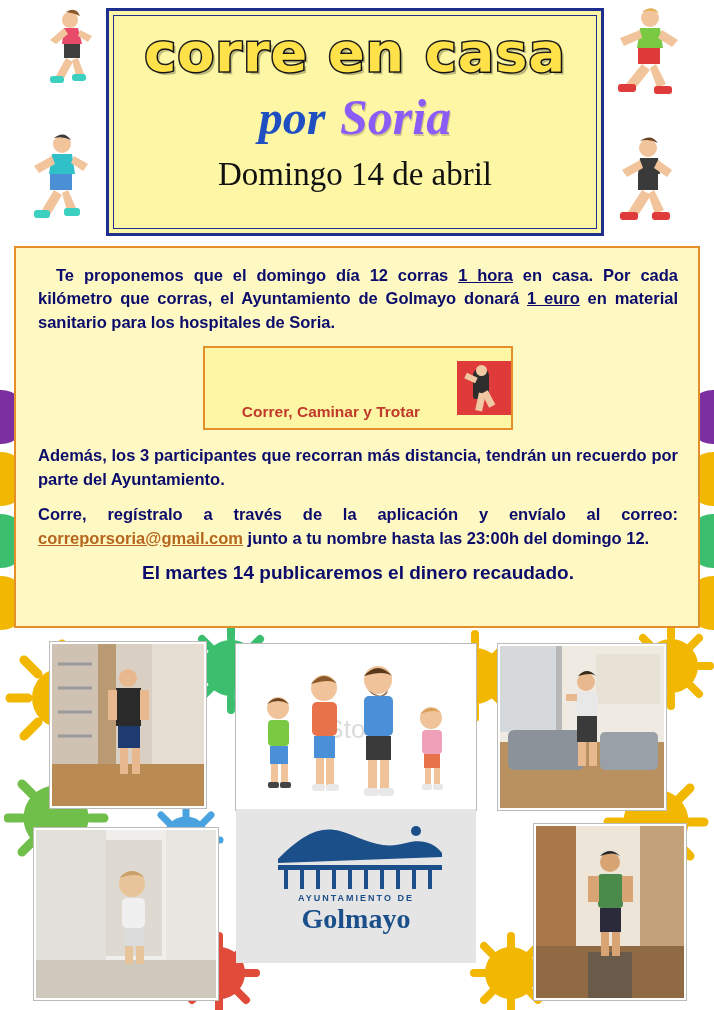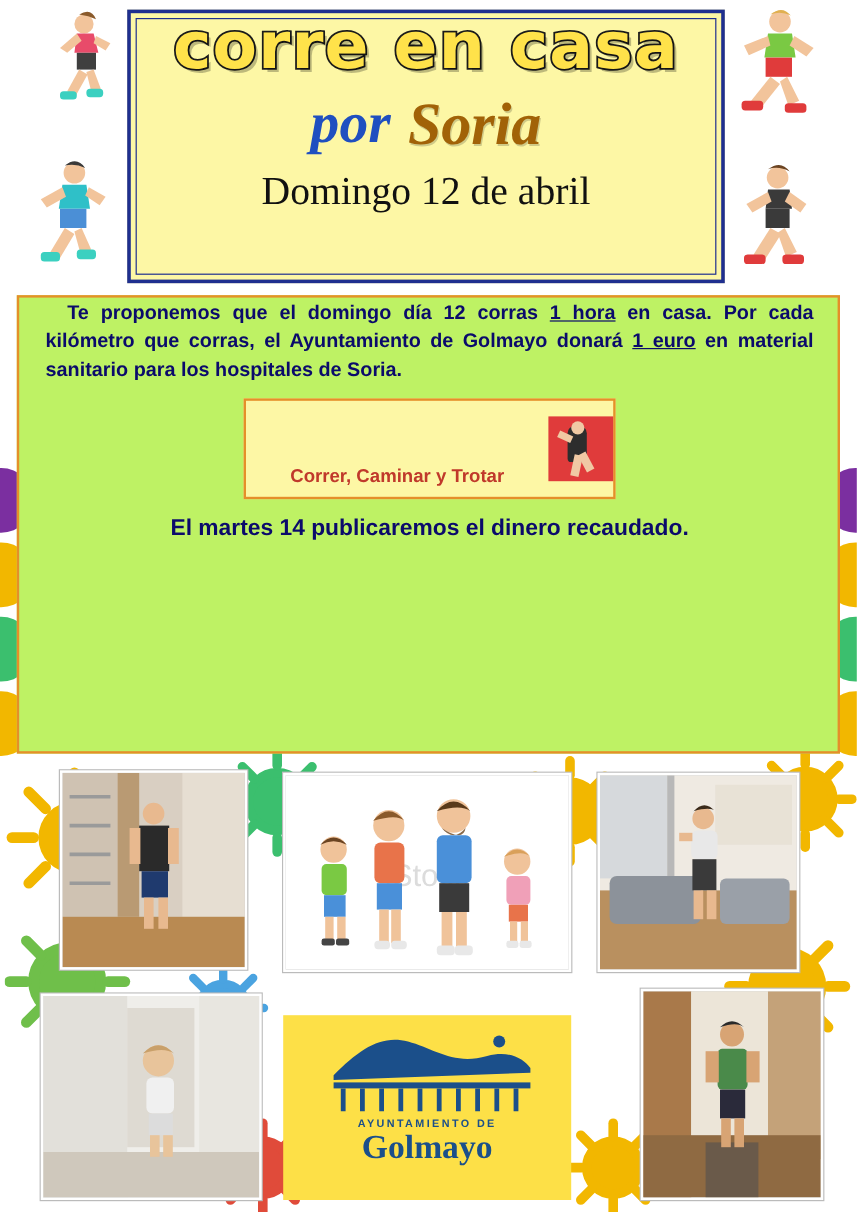--- a/index.html
+++ b/index.html
@@ -49,21 +49,21 @@
     z-index: 3;
     text-align: center;
   }
   .banner-inner {
     position: absolute;
     inset: 4px;
     border: 1px solid #1f2f8f;
   }
   .title-main {
     position: relative;
-    margin-top: 0;
+    margin-top: 14px;
     font-family: "DejaVu Sans", sans-serif;
     font-size: 54px;
     font-weight: bold;
     letter-spacing: 1px;
     color: #ffe24a;
     -webkit-text-stroke: 3px #1a1a1a;
     paint-order: stroke fill;
     text-shadow: 3px 3px 0 rgba(0,0,0,0.25);
     line-height: 1.05;
   }
@@ -78,21 +78,21 @@
     font-weight: bold;
     font-style: italic;
     color: #1f4fc0;
     vertical-align: middle;
   }
   .soria {
     font-family: "Liberation Serif", serif;
     font-size: 50px;
     font-weight: bold;
     font-style: italic;
-    color: #a16207;
+    color: #8b5cf6;
     vertical-align: middle;
     margin-left: 10px;
     text-shadow: 1px 2px 0 rgba(0,0,0,0.18);
   }
   .date-line {
     position: relative;
     margin-top: 14px;
     font-family: "Liberation Serif", serif;
     font-size: 33px;
     color: #111111;
@@ -101,25 +101,25 @@
   
   .runner { position: absolute; z-index: 2; }
 
   
   .content-box {
     position: absolute;
     left: 14px;
     top: 246px;
     width: 686px;
     height: 382px;
-    background: #bef264;
+    background: #fef9c3;
     border: 2px solid #e58f2a;
     box-sizing: border-box;
     z-index: 3;
-    padding: 2px 20px 10px 22px;
+    padding: 16px 20px 10px 22px;
   }
   .para {
     font-size: 16.5px;
     font-weight: bold;
     color: #0b0b6b;
     line-height: 1.42;
     margin: 0 0 12px 0;
     text-align: justify;
   }
   .para.first { text-indent: 18px; }
@@ -209,23 +209,23 @@
     background: #d8d8d8;
   }
 
   .ph1 { left: 50px; top: 642px; width: 156px; height: 166px; }
   .ph2 { left: 236px; top: 644px; width: 240px; height: 166px; }
   .ph3 { left: 498px; top: 644px; width: 168px; height: 166px; }
   .ph4 { left: 34px; top: 828px; width: 184px; height: 172px; }
   .ph5 { left: 534px; top: 824px; width: 152px; height: 176px; }
   .logo-box {
     position: absolute;
-    left: 236px; top: 846px;
+    left: 236px; top: 809px;
     width: 240px; height: 154px;
-    background: #fde047;
+    background: #e5e5e5;
     z-index: 4;
     text-align: center;
   }
   .logo-sub {
     font-size: 9px;
     letter-spacing: 2px;
     color: #1b4f8a;
     font-weight: bold;
     margin-top: -4px;
   }
@@ -430,42 +430,44 @@
   </g>
 </svg>
 
 <div class="banner">
   <div class="banner-inner"></div>
   <div class="title-main">corre en casa</div>
   <div class="title-row2">
     <span class="por">por</span>
     <span class="soria">Soria</span>
   </div>
-  <div class="date-line">Domingo 12 de abril</div>
+  <div class="date-line">Domingo 14 de abril</div>
 </div>
 
 <div class="content-box">
 
   <p class="para first"><span>Te proponemos que el domingo día 12 corras </span><span class="u">1 hora</span><span> en casa. Por cada kilómetro que corras, el Ayuntamiento de Golmayo donará </span><span class="u">1 euro</span><span> en material sanitario para los hospitales de Soria.</span></p>
 
 
   <div class="app-box">
     <div class="app-text">
       <div>Correr, Caminar y Trotar</div>
     </div>
     <div class="app-icon">
       <div class="body"></div>
       <div class="head"></div>
       <div class="arm"></div>
       <div class="leg"></div>
       <div class="leg2"></div>
     </div>
   </div>
 
-
+  <p class="para">Además, los 3 participantes que recorran más distancia, tendrán un recuerdo por parte del Ayuntamiento.</p>
+
+  <p class="para"><span>Corre, regístralo a través de la aplicación y envíalo al correo: </span><span class="mail">correporsoria@gmail.com</span><span> junto a tu nombre hasta las 23:00h del domingo 12.</span></p>
 
   <p class="center-line">El martes 14 publicaremos el dinero recaudado.</p>
 </div>
 
 <div class="photo ph1">
   <svg width="100%" height="100%" viewBox="0 0 152 162" preserveAspectRatio="none">
     <rect x="0" y="0" width="152" height="162" fill="#d9cfc2"></rect>
     <rect x="0" y="0" width="46" height="162" fill="#cfc2b2"></rect>
     <rect x="46" y="0" width="18" height="120" fill="#b99a73"></rect>
     <rect x="100" y="0" width="52" height="120" fill="#e6ded2"></rect>

